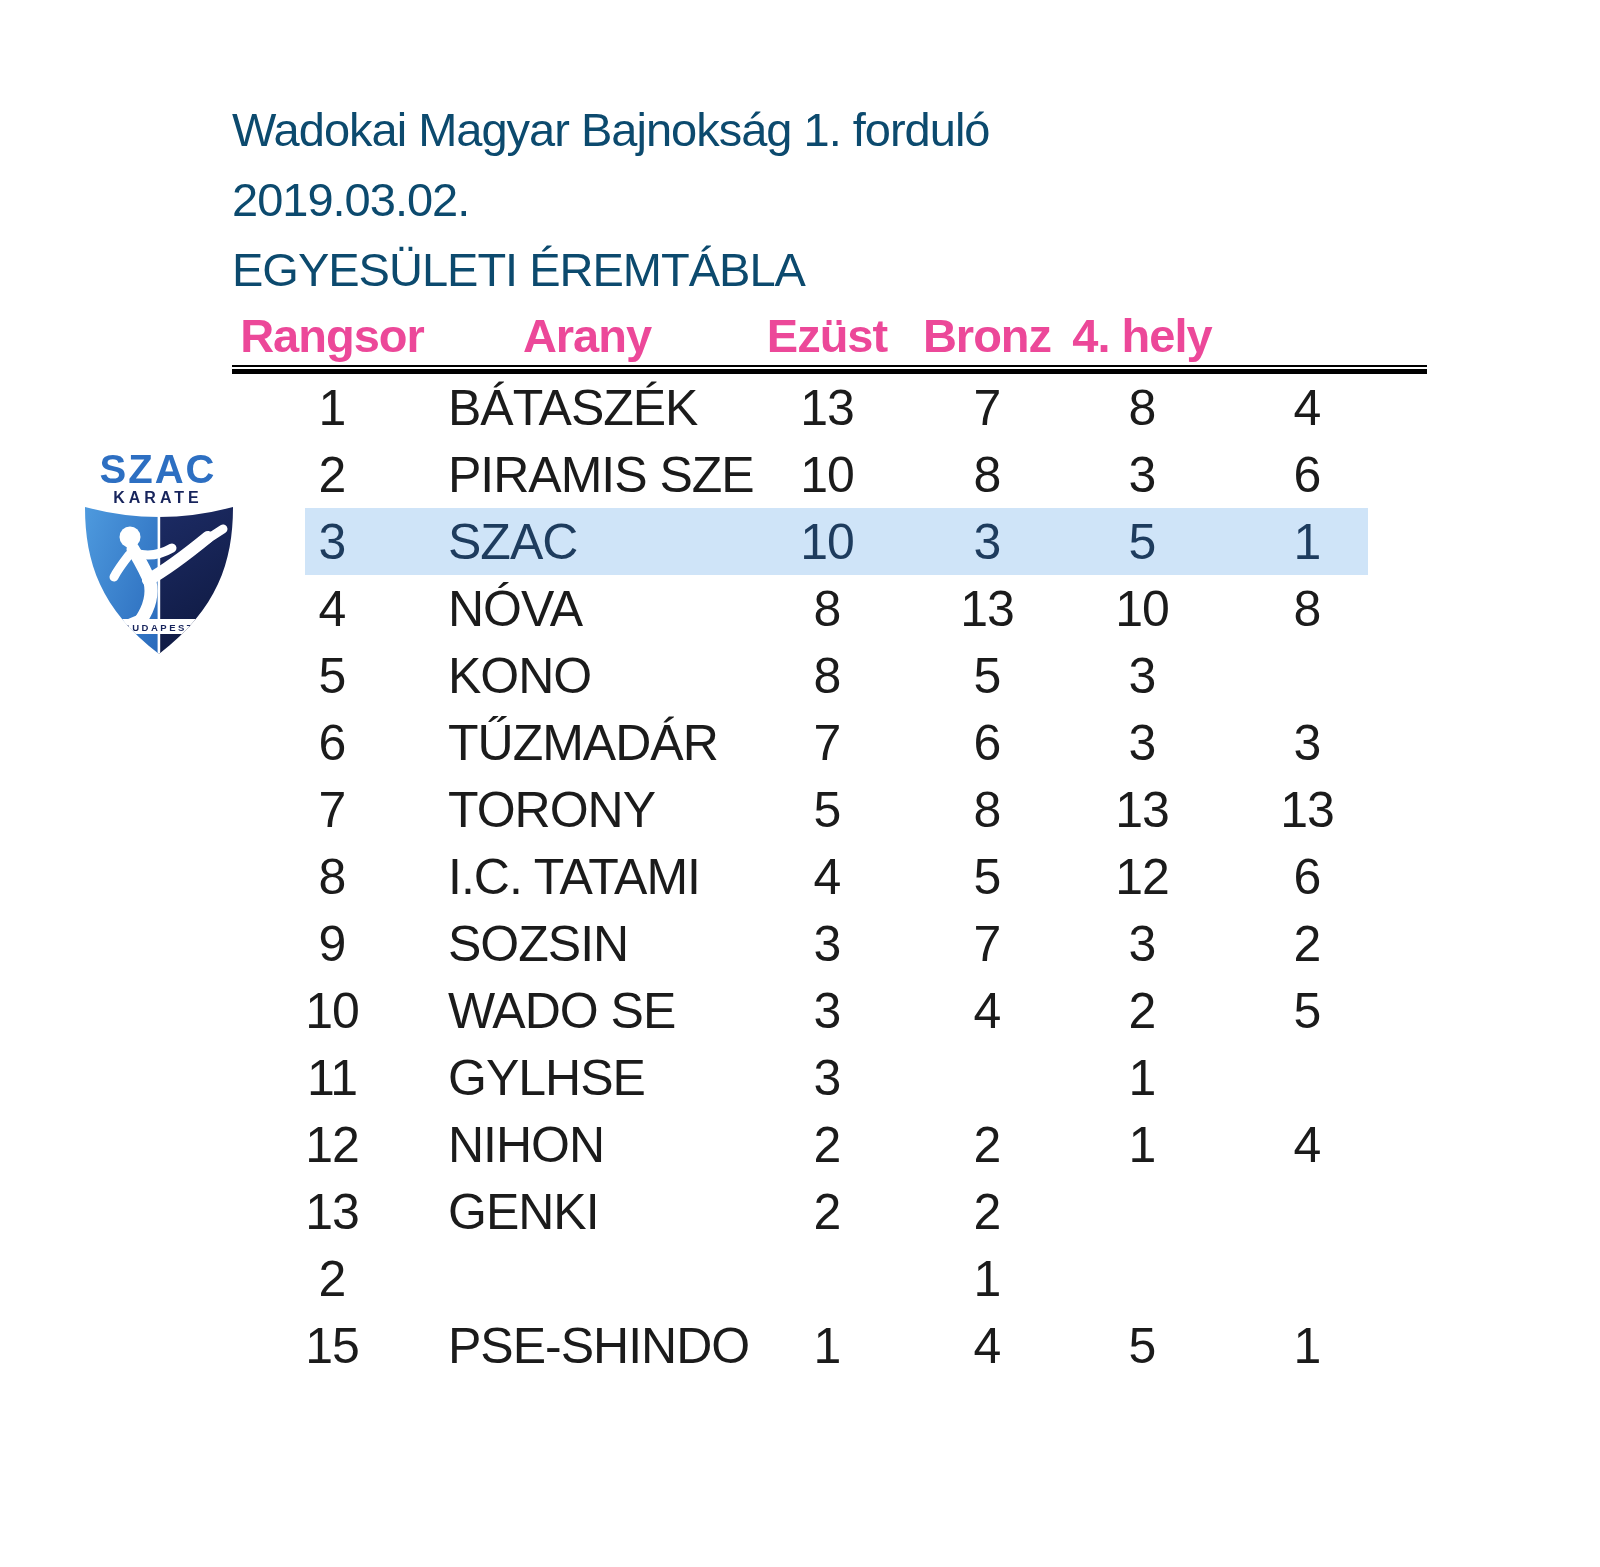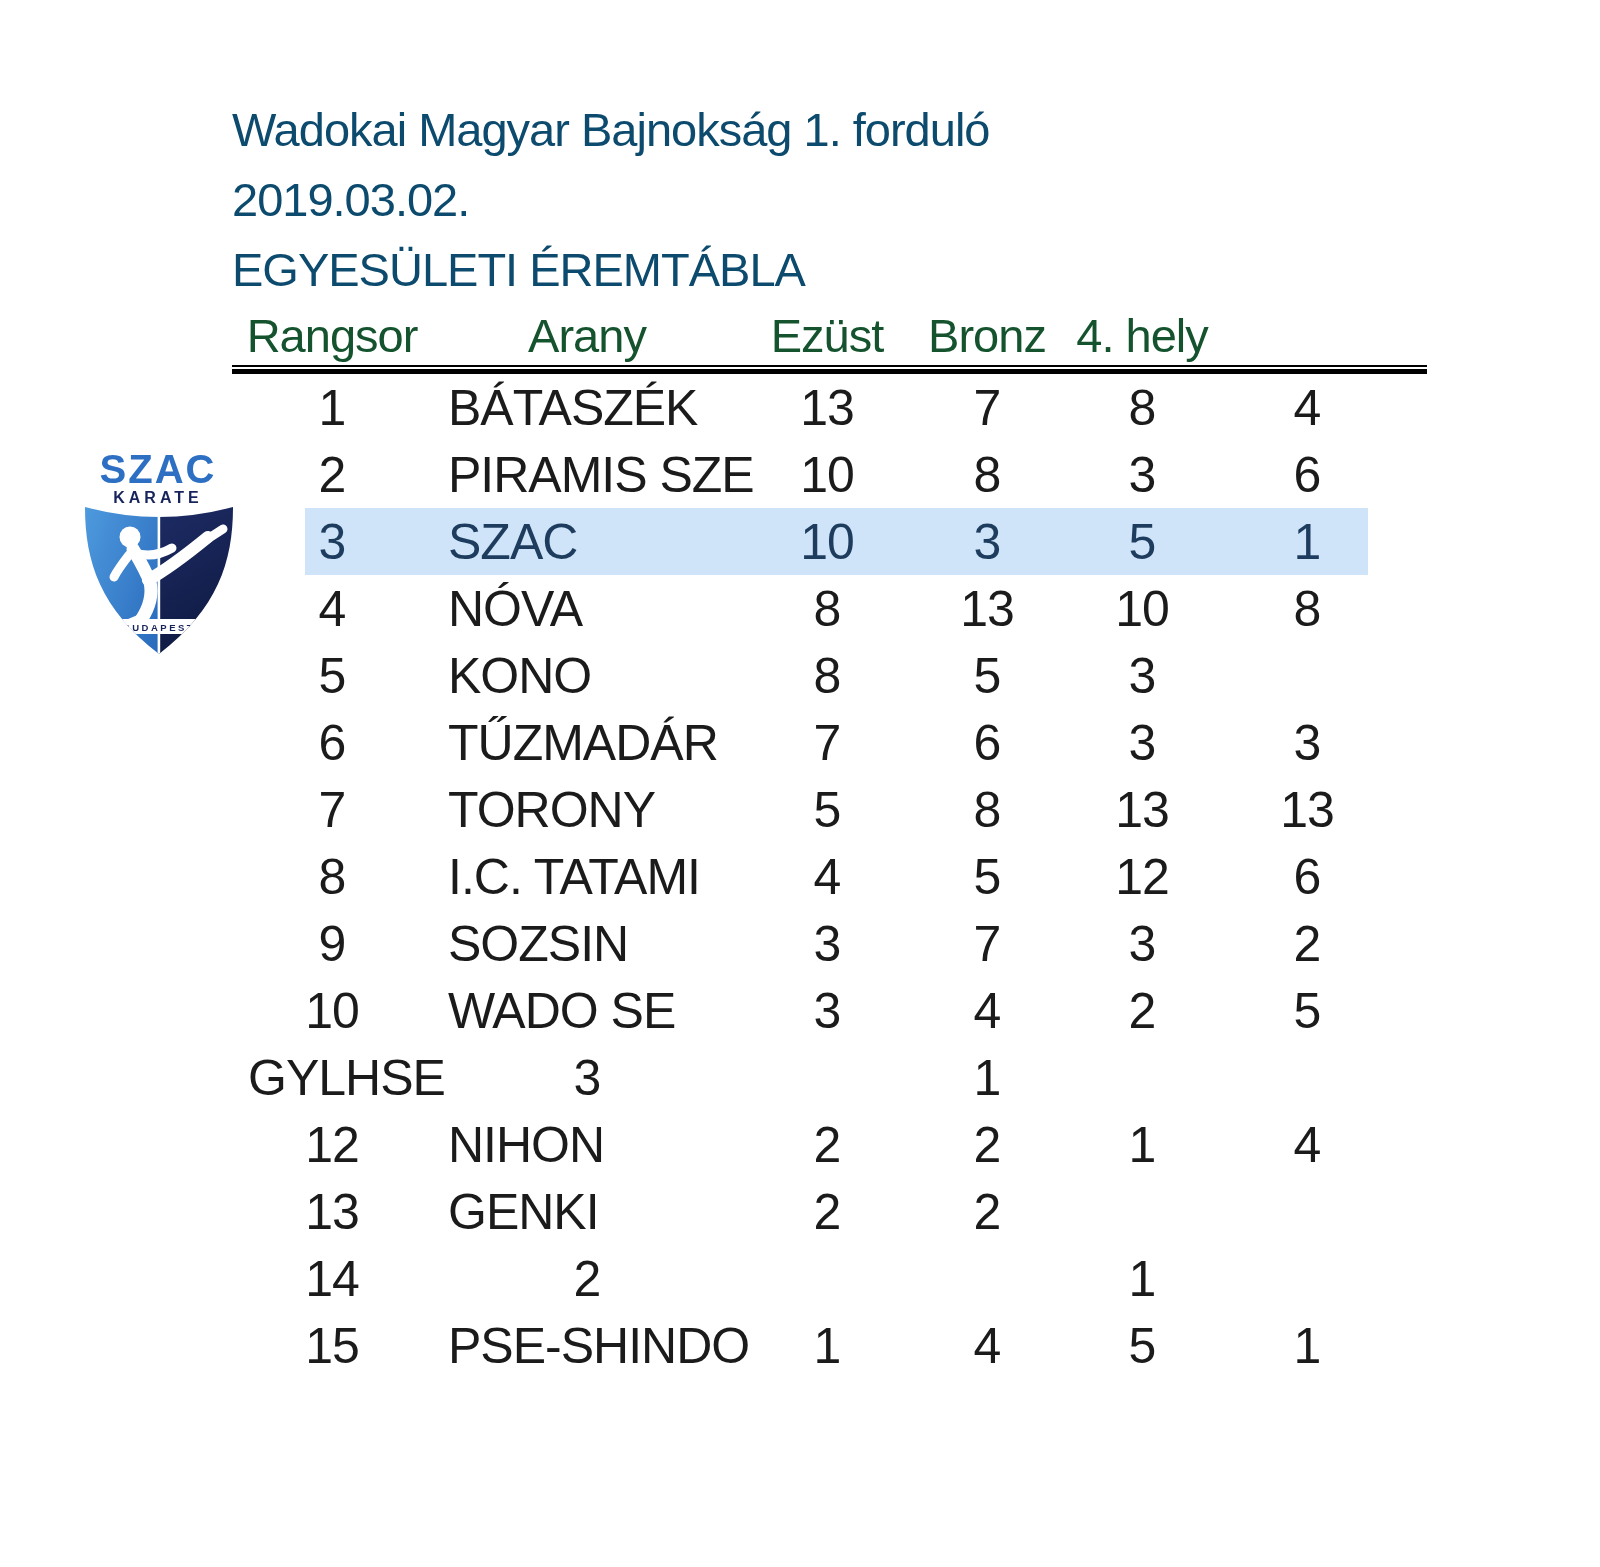--- a/index.html
+++ b/index.html
@@ -26,24 +26,24 @@
   }
 
   
   .thead, .trow {
     display:grid;
     grid-template-columns:200px 310px 170px 150px 160px 170px 1fr;
     align-items:center;
   }
   .thead {
     height:60px;
-    font-weight:normal;
+    font-weight:bold;
     font-size:47px;
     letter-spacing:-1px;
-    color:#14532d;
+    color:#ec4899;
   }
   .thead .cell { text-align:center; white-space:nowrap; }
   .rule {
     height:9px;
     background:linear-gradient(#000 0 2px, #fff 2px 4px, #000 4px 9px);
   }
   .trow {
     height:67px;
     font-size:50px;
     letter-spacing:-1px;
@@ -217,20 +217,21 @@
   <div class="trow">
     <div class="cell c-rank">10</div>
     <div class="cell c-club">WADO SE</div>
     <div class="cell c-num">3</div>
     <div class="cell c-num">4</div>
     <div class="cell c-num">2</div>
     <div class="cell c-num">5</div>
   </div>
 
   <div class="trow">
+    <div class="cell c-rank">11</div>
     <div class="cell c-club">GYLHSE</div>
     <div class="cell c-num">3</div>
     <div class="cell c-num"></div>
     <div class="cell c-num">1</div>
     <div class="cell c-num"></div>
   </div>
 
   <div class="trow">
     <div class="cell c-rank">12</div>
     <div class="cell c-club">NIHON</div>
@@ -243,21 +244,20 @@
   <div class="trow">
     <div class="cell c-rank">13</div>
     <div class="cell c-club">GENKI</div>
     <div class="cell c-num">2</div>
     <div class="cell c-num">2</div>
     <div class="cell c-num"></div>
     <div class="cell c-num"></div>
   </div>
 
   <div class="trow">
-    <div class="cell c-rank">14</div>
     <div class="cell c-num">2</div>
     <div class="cell c-num"></div>
     <div class="cell c-num"></div>
     <div class="cell c-num">1</div>
   </div>
 
   <div class="trow">
     <div class="cell c-rank">15</div>
     <div class="cell c-club">PSE-SHINDO</div>
     <div class="cell c-num">1</div>

